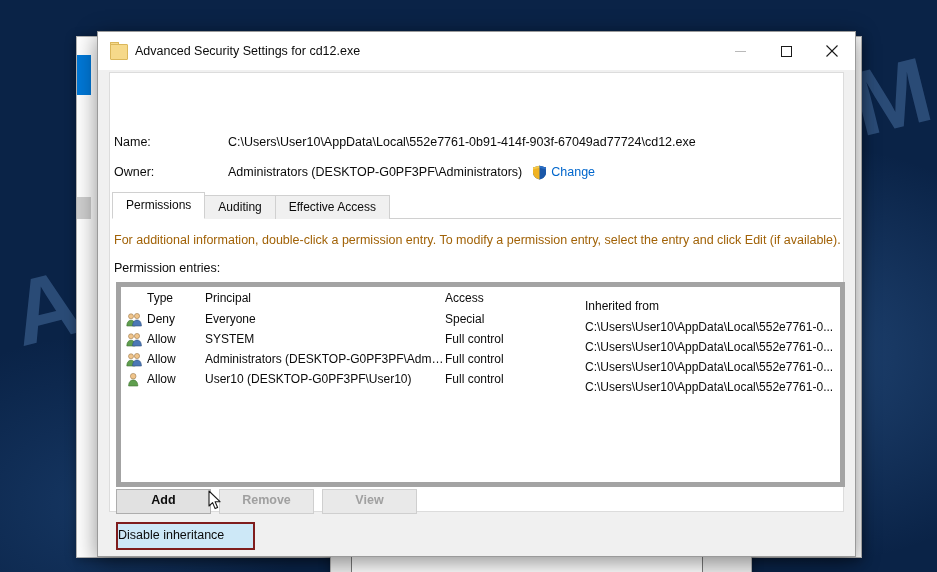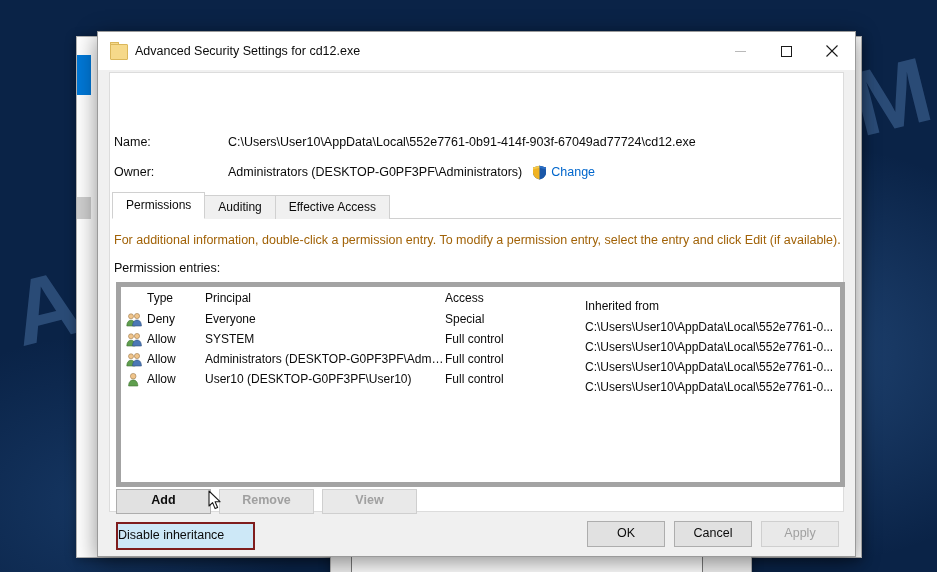--- a/index.html
+++ b/index.html
@@ -541,25 +541,20 @@
     </div>
 
     <div id="btn-row">
       <div class="wbtn">Add</div>
       <div class="wbtn disabled">Remove</div>
       <div class="wbtn disabled">View</div>
     </div>
 
     <div id="disable-inheritance">Disable inheritance</div>
 
-    <div id="footer">
-      <div class="fbtn">OK</div>
-      <div class="fbtn">Cancel</div>
-      <div class="fbtn disabled">Apply</div>
-    </div>
   </div>
 </div>
 
 <div id="cursor">
   <svg width="16" height="22" viewBox="0 0 16 22">
     <path d="M1 1 L1 16 L4.6 12.6 L7.1 18.6 L9.6 17.5 L7.1 11.7 L12 11.7 Z" fill="#ffffff" stroke="#1a1a1a" stroke-width="1.1" stroke-linejoin="round"></path>
   </svg>
 </div>
 
 </body></html>

